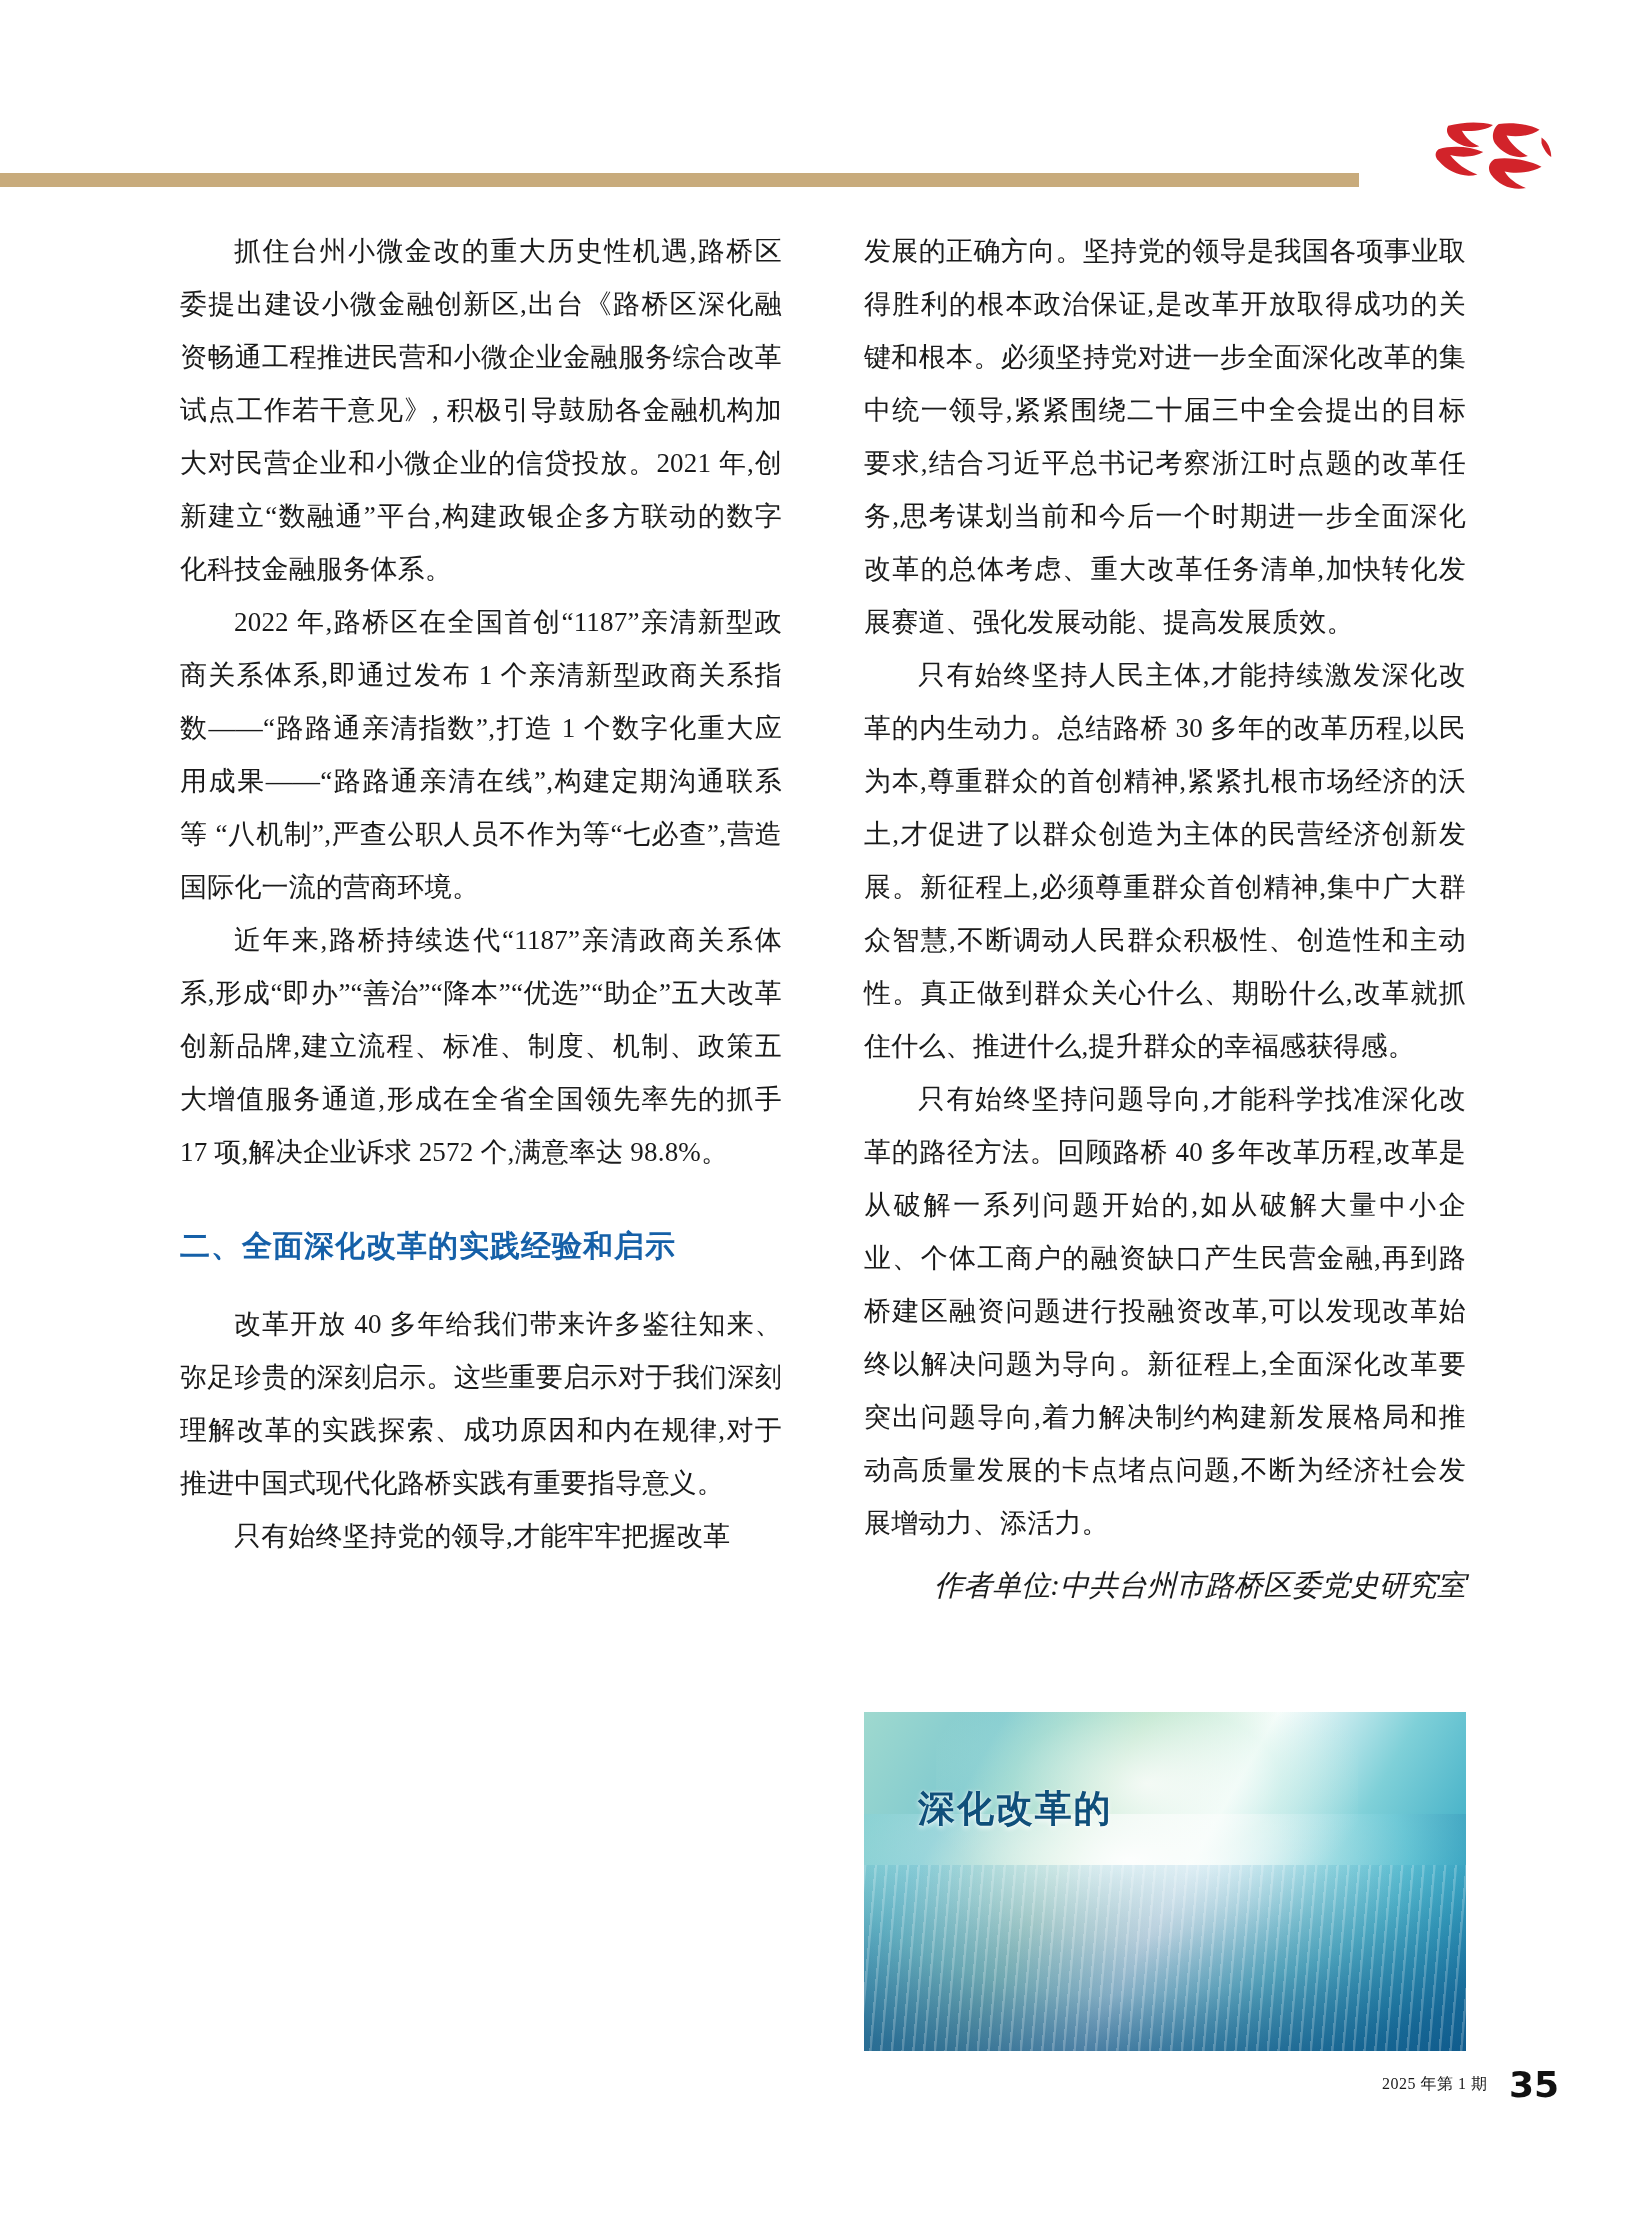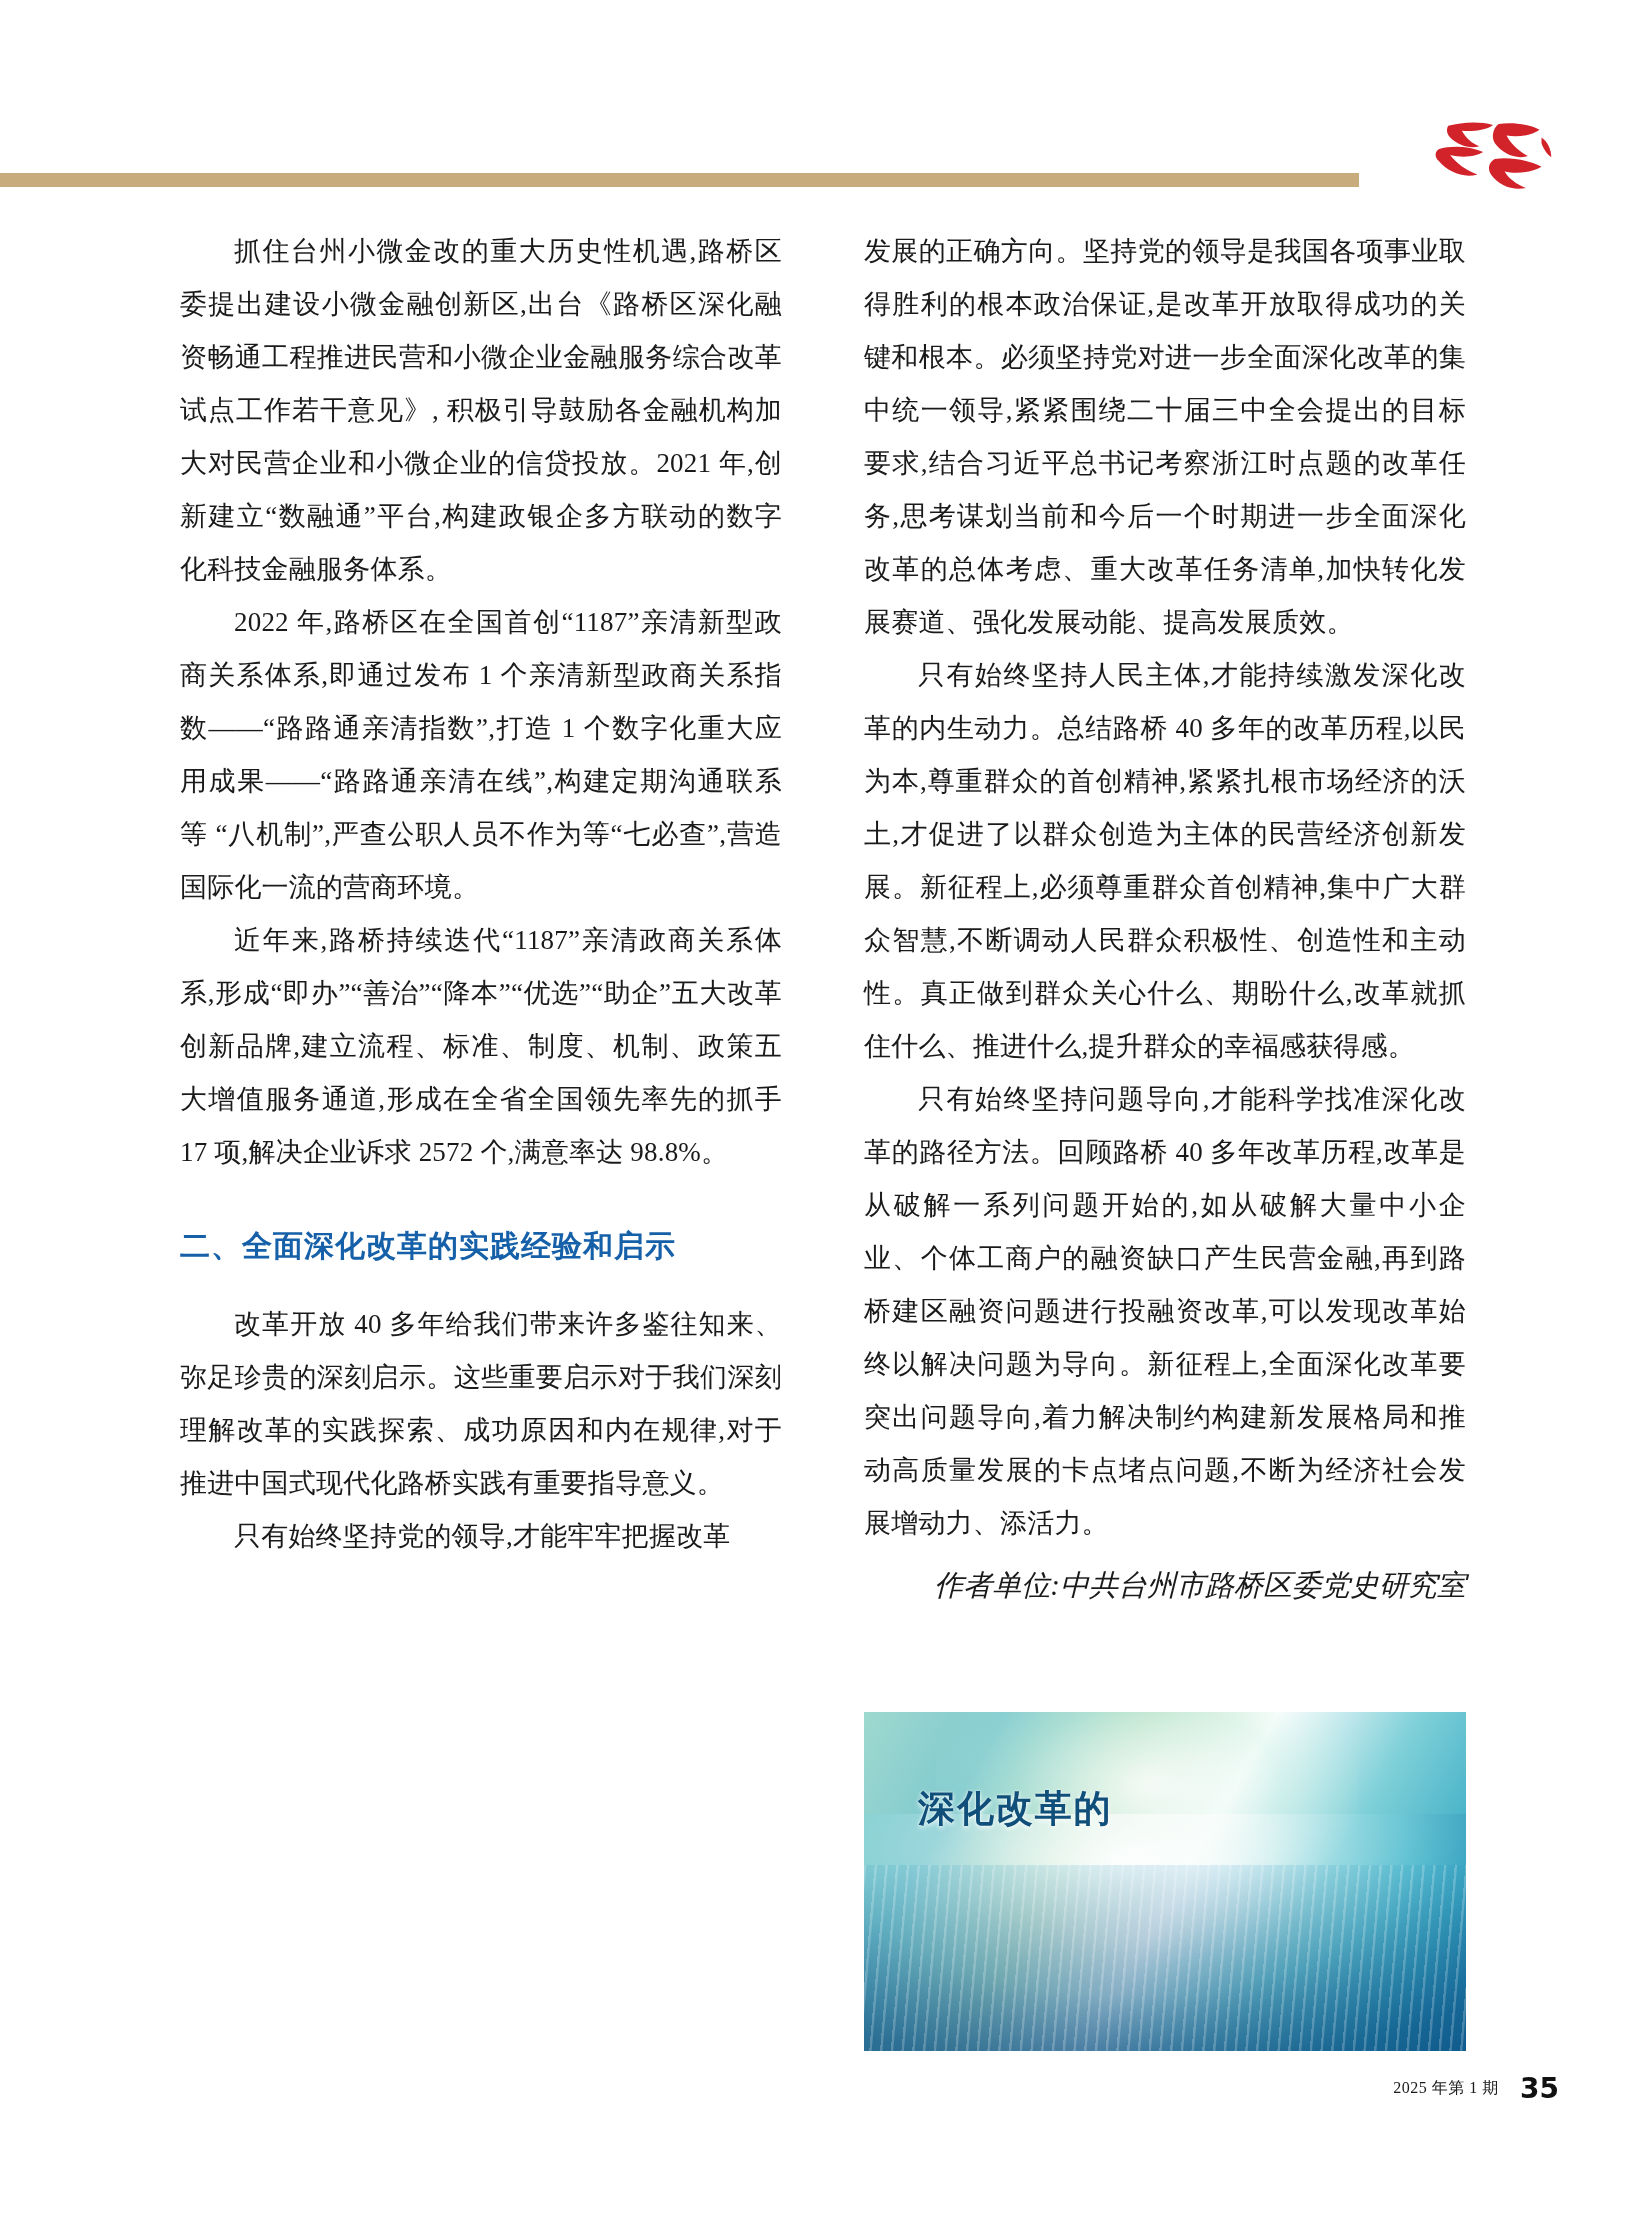--- a/index.html
+++ b/index.html
@@ -133,21 +133,21 @@
     align-items: center;
     gap: 21.3px;
   }
   .footer-issue {
     font-size: 16px;
     font-family: "Liberation Serif", serif;
     color: #1a1a1a;
     letter-spacing: 0.5px;
   }
   .footer-page {
-    font-size: 28px;
+    font-size: 36px;
     font-weight: bold;
     font-family: "DejaVu Sans", "Liberation Sans", sans-serif;
     color: #111;
   }
 </style>
 </head>
 <body>
 
 <div class="header-band"></div>
 
@@ -169,21 +169,21 @@
   <p class="body-text indent">近年来,路桥持续迭代“1187”亲清政商关系体系,形成“即办”“善治”“降本”“优选”“助企”五大改革创新品牌,建立流程、标准、制度、机制、政策五大增值服务通道,形成在全省全国领先率先的抓手 17 项,解决企业诉求 2572 个,满意率达 98.8%。</p>
 
   <h2 class="section-heading">二、全面深化改革的实践经验和启示</h2>
 
   <p class="body-text indent">改革开放 40 多年给我们带来许多鉴往知来、弥足珍贵的深刻启示。这些重要启示对于我们深刻理解改革的实践探索、成功原因和内在规律,对于推进中国式现代化路桥实践有重要指导意义。</p>
   <p class="body-text indent">只有始终坚持党的领导,才能牢牢把握改革</p>
 </div>
 
 <div class="col col-right">
   <p class="body-text">发展的正确方向。坚持党的领导是我国各项事业取得胜利的根本政治保证,是改革开放取得成功的关键和根本。必须坚持党对进一步全面深化改革的集中统一领导,紧紧围绕二十届三中全会提出的目标要求,结合习近平总书记考察浙江时点题的改革任务,思考谋划当前和今后一个时期进一步全面深化改革的总体考虑、重大改革任务清单,加快转化发展赛道、强化发展动能、提高发展质效。</p>
-  <p class="body-text indent">只有始终坚持人民主体,才能持续激发深化改革的内生动力。总结路桥 40 多年的改革历程,以民为本,尊重群众的首创精神,紧紧扎根市场经济的沃土,才促进了以群众创造为主体的民营经济创新发展。新征程上,必须尊重群众首创精神,集中广大群众智慧,不断调动人民群众积极性、创造性和主动性。真正做到群众关心什么、期盼什么,改革就抓住什么、推进什么,提升群众的幸福感获得感。</p>
+  <p class="body-text indent">只有始终坚持人民主体,才能持续激发深化改革的内生动力。总结路桥 30 多年的改革历程,以民为本,尊重群众的首创精神,紧紧扎根市场经济的沃土,才促进了以群众创造为主体的民营经济创新发展。新征程上,必须尊重群众首创精神,集中广大群众智慧,不断调动人民群众积极性、创造性和主动性。真正做到群众关心什么、期盼什么,改革就抓住什么、推进什么,提升群众的幸福感获得感。</p>
   <p class="body-text indent">只有始终坚持问题导向,才能科学找准深化改革的路径方法。回顾路桥 40 多年改革历程,改革是从破解一系列问题开始的,如从破解大量中小企业、个体工商户的融资缺口产生民营金融,再到路桥建区融资问题进行投融资改革,可以发现改革始终以解决问题为导向。新征程上,全面深化改革要突出问题导向,着力解决制约构建新发展格局和推动高质量发展的卡点堵点问题,不断为经济社会发展增动力、添活力。</p>
   <p class="author-line">作者单位:中共台州市路桥区委党史研究室</p>
 </div>
 
 <div class="figure">
   <div class="topglow"></div>
   <div class="glow"></div>
   <div class="streaks"></div>
   <div class="cap">
     <div class="fig-title-1">深化改革的</div>

